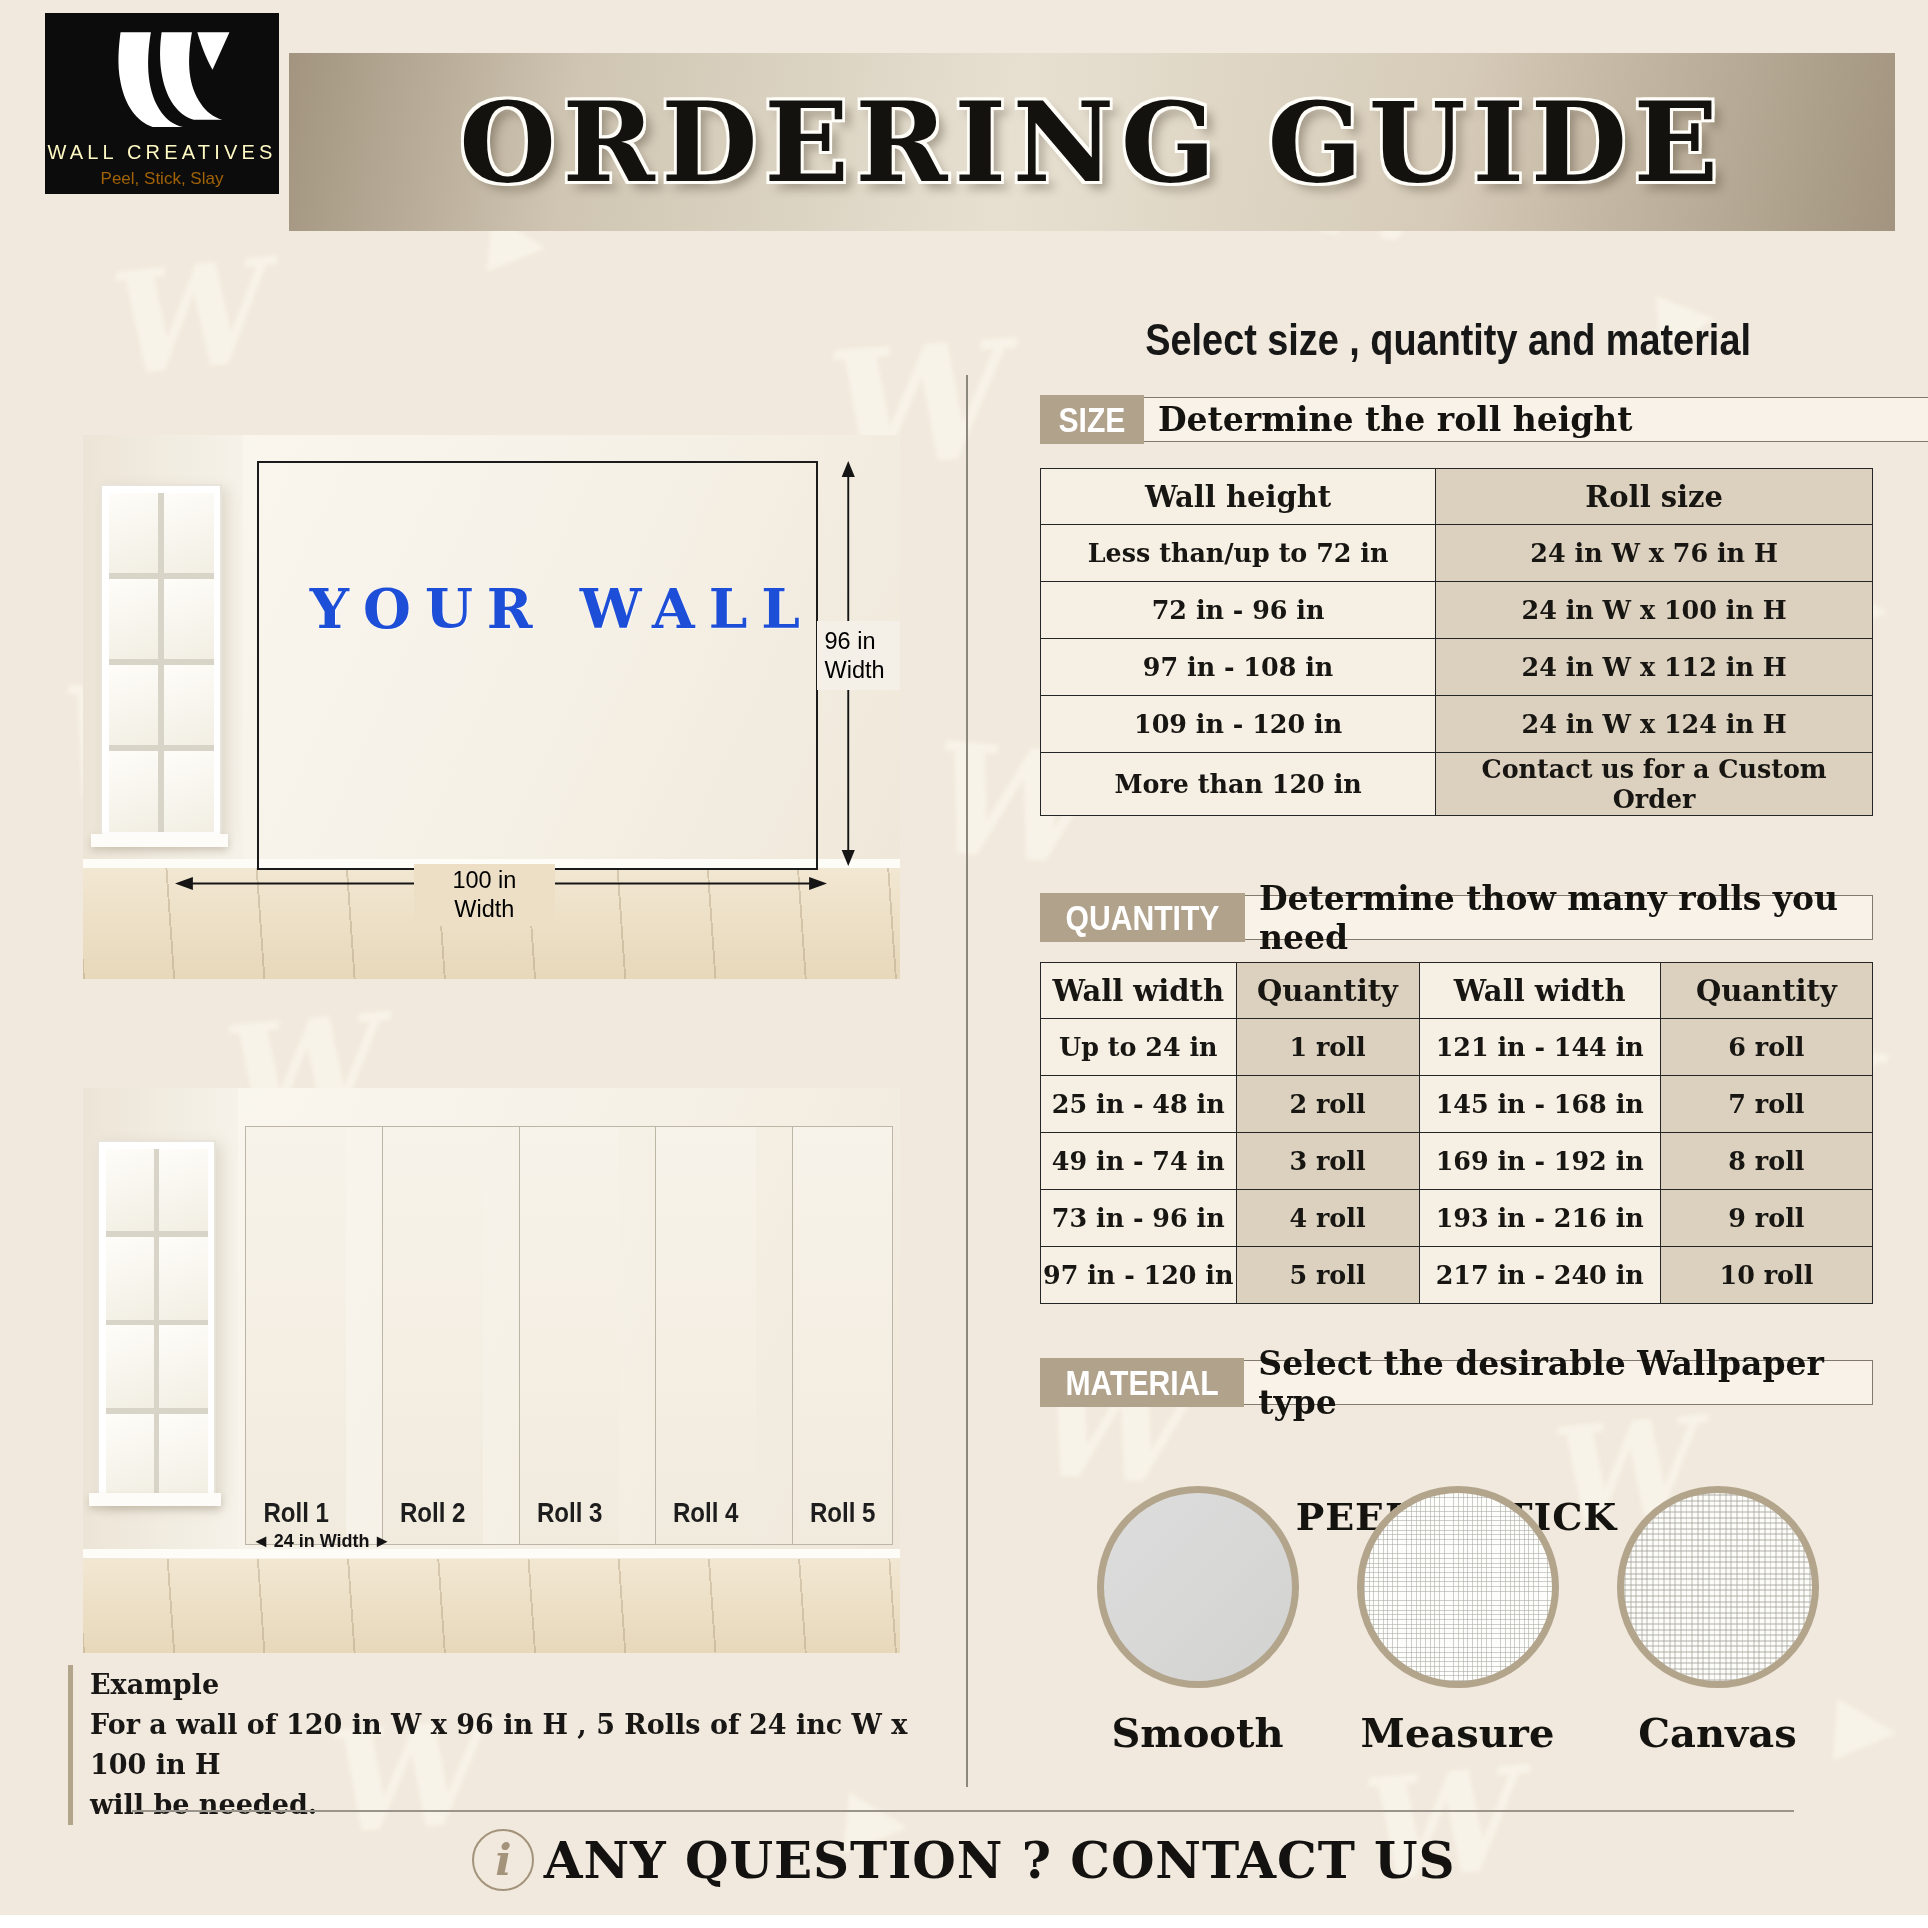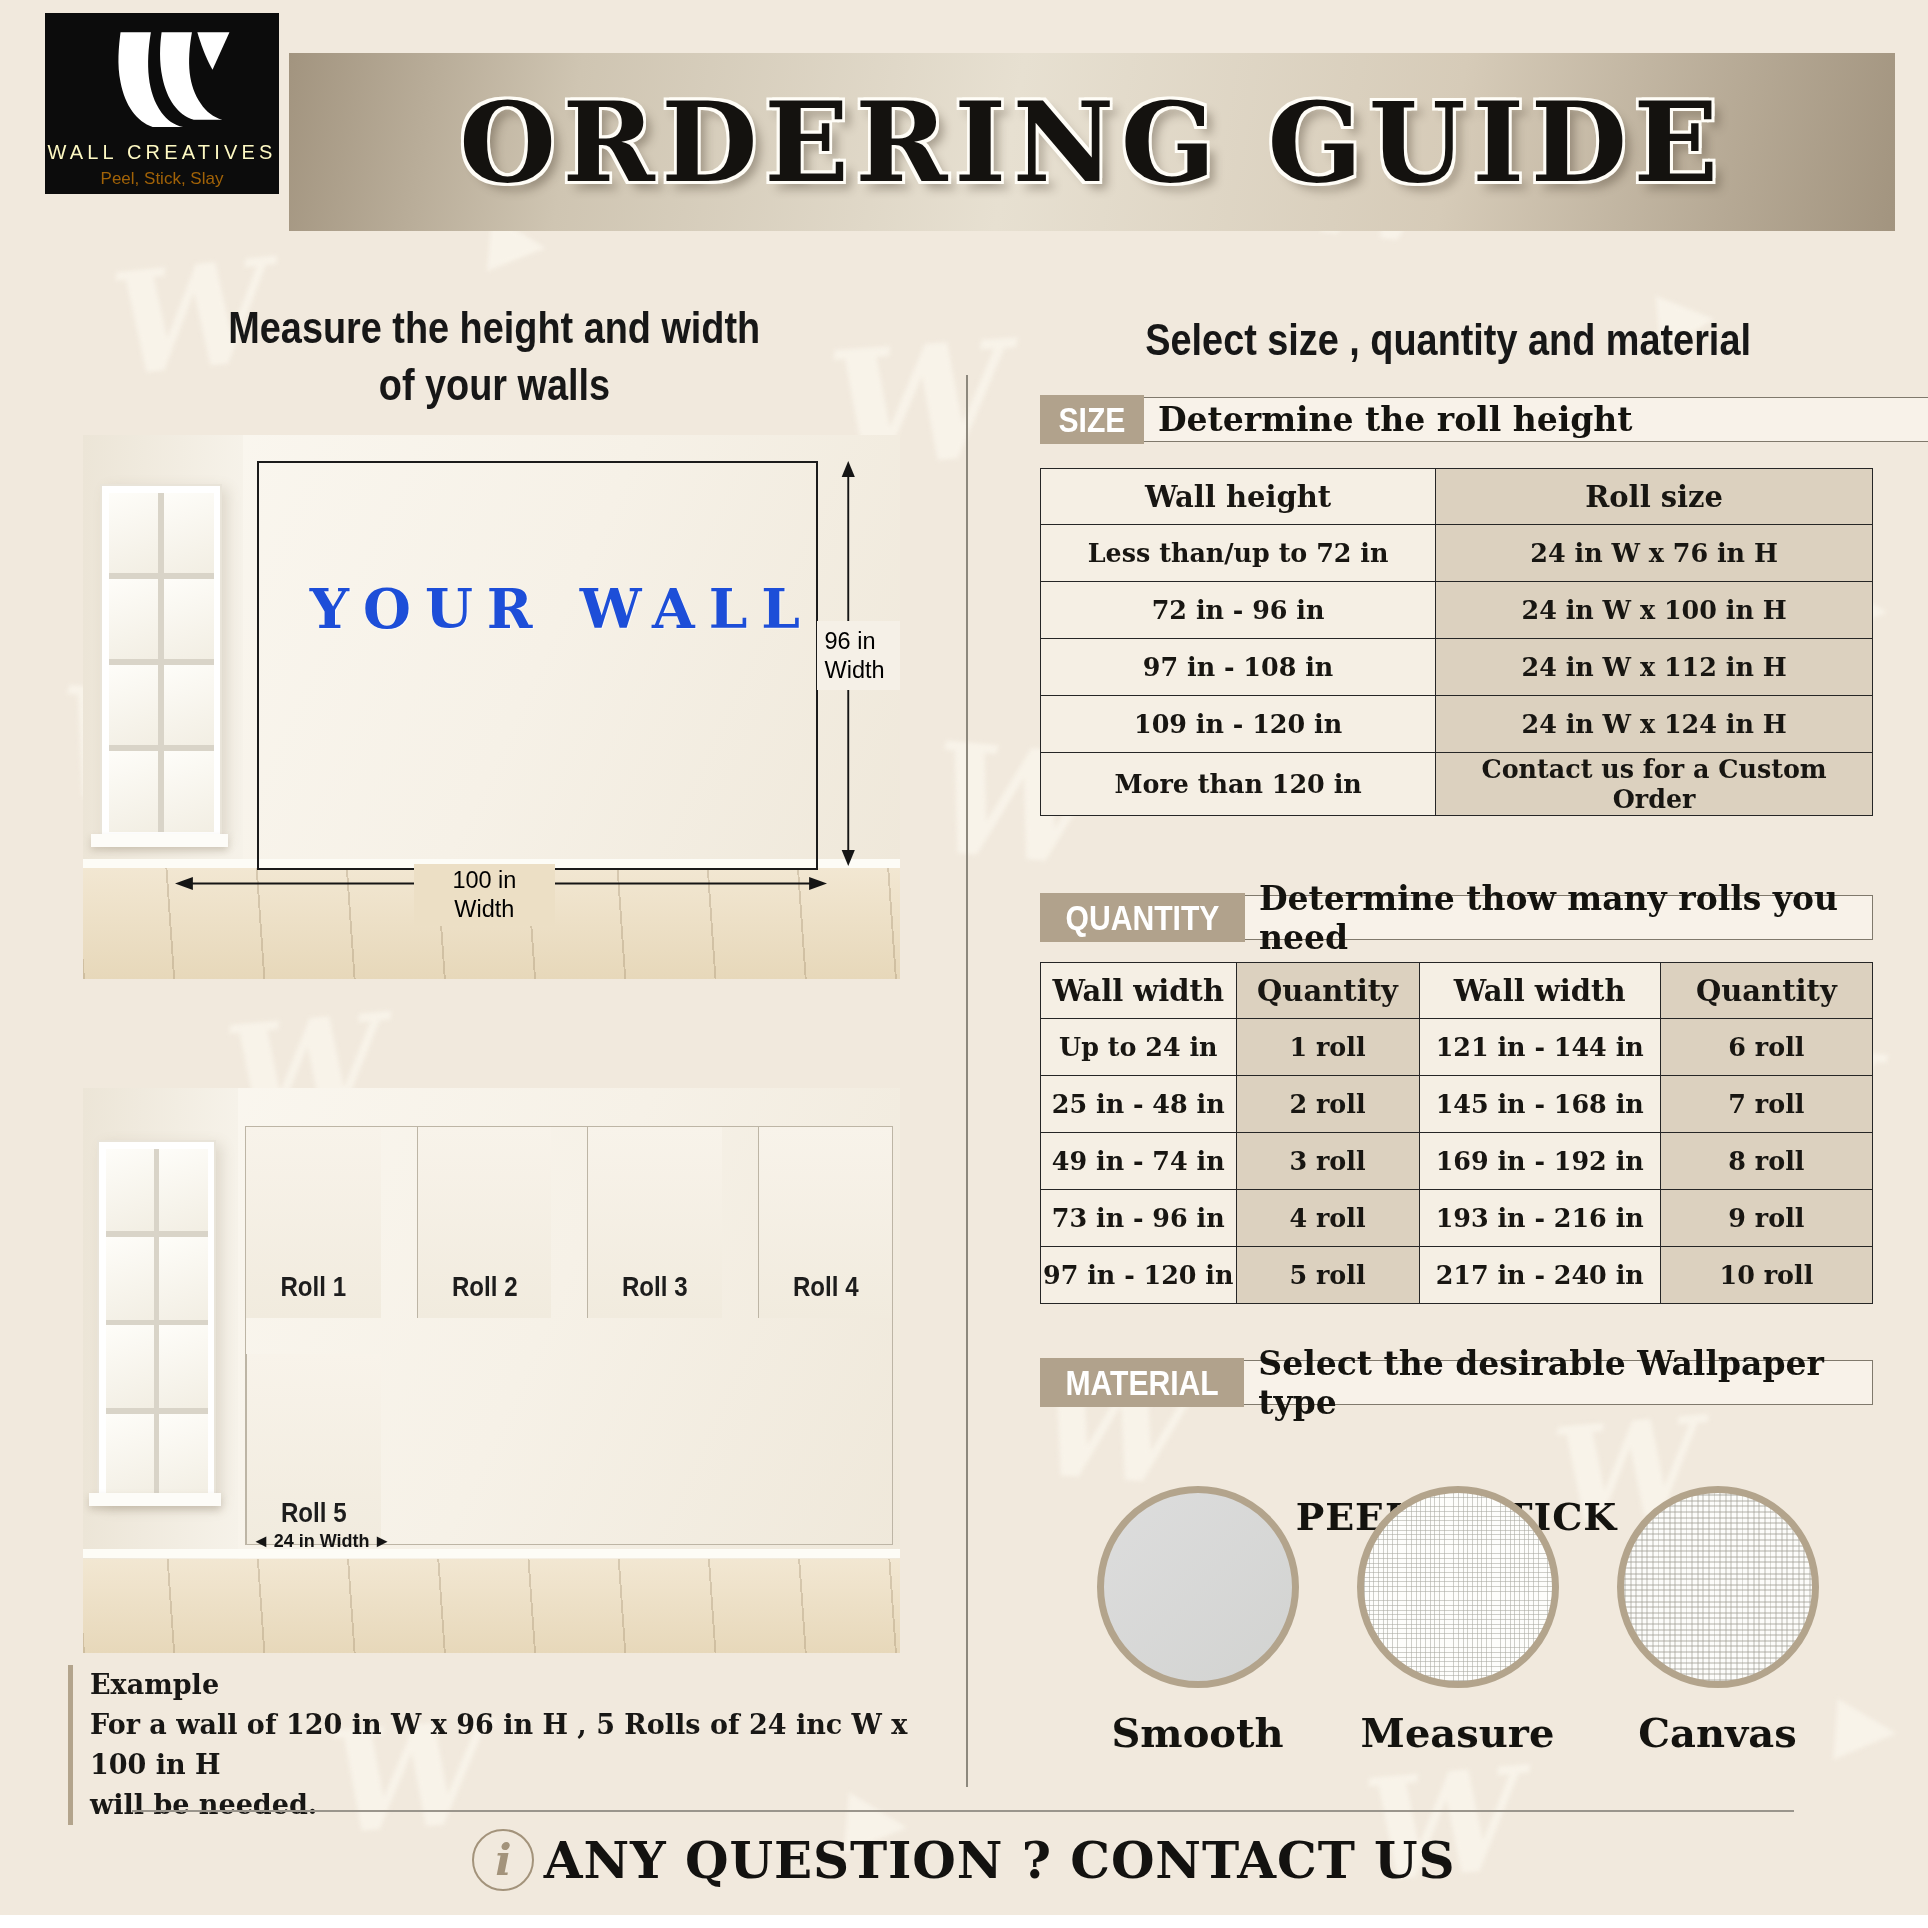--- a/index.html
+++ b/index.html
@@ -38,21 +38,21 @@
   .floor{position:absolute;left:0;right:0;bottom:0;
          background:repeating-linear-gradient(86deg,rgba(151,130,98,.30) 0 1.9px,rgba(0,0,0,0) 1.9px 90px),
                     linear-gradient(180deg,#f2e7d2,#e7d8ba);}
   .outline{position:absolute;border:2.8px solid #1b1b1b;}
   .yourwall{position:absolute;width:100%;text-align:right;font-family:"DejaVu Serif",serif;font-weight:bold;
             font-size:55px;letter-spacing:14px;color:#1d4ed8;text-shadow:0.9px 0.9px 0 rgba(255,255,255,.6);}
   .dim-label{position:absolute;font-size:23.5px;color:#000000;line-height:29px;}
   .dim-h-label{text-align:center;background:#ecdfc5;padding:1.9px 9.4px;}
   .dim-v-label{background:#f5f0e7;padding:5.6px 1.9px 5.6px 7.5px;}
   
-  .panels{position:absolute;display:grid;grid-template-columns:repeat(4,1fr);border:0.9px solid #bdb5a5;box-sizing:border-box;gap:36px;}
+  .panels{position:absolute;display:grid;grid-template-columns:repeat(5,1fr);border:0.9px solid #bdb5a5;box-sizing:border-box;gap:36px;}
   .panel{position:relative;background:linear-gradient(180deg,#f8f3ea,#f1ebde);border-left:0.9px solid #bdb5a5;}
   .panel:first-child{border-left:none;}
   .roll-label{position:absolute;bottom:15px;width:100%;text-align:center;font-size:28px;font-weight:bold;color:#1d1d1d;white-space:nowrap;}
   .roll-width{position:absolute;font-size:18px;font-weight:bold;color:#141414;white-space:nowrap;}
   .roll-width::before{content:"◄";margin-right:3.8px;}
   .roll-width::after{content:"►";margin-left:3.8px;}
   
   .example{border-left:5.6px solid #b3a48c;padding-left:17px;font-family:"DejaVu Serif",serif;
            font-weight:bold;font-size:27px;line-height:40px;color:#181715;}
   
@@ -127,24 +127,20 @@
     </div>
     <div class="logo-brand">WALL CREATIVES</div>
     <div class="logo-tagline">Peel, Stick, Slay</div>
   </div>
   <div class="layer banner">
     <h1>ORDERING GUIDE</h1>
   </div>
 
   <div class="layer v-divider"></div>
 
-  <div class="layer col-heading" style="left:56px;top:299px;width:876px;">
-    <div><span class="cond">Measure the height and width</span></div>
-    <div><span class="cond">of your walls</span></div>
-  </div>
 
   <div class="layer room" style="left:83px;top:435px;width:817px;height:544px;">
     <div class="mainwall" style="height:433px;"></div>
     <div class="sidewall" style="width:160px;height:433px;"></div>
     <div class="window" style="left:17px;top:49px;width:105px;height:339px;">
       <div class="panes">
           <div class="pane"></div>
           <div class="pane"></div>
           <div class="pane"></div>
           <div class="pane"></div>

